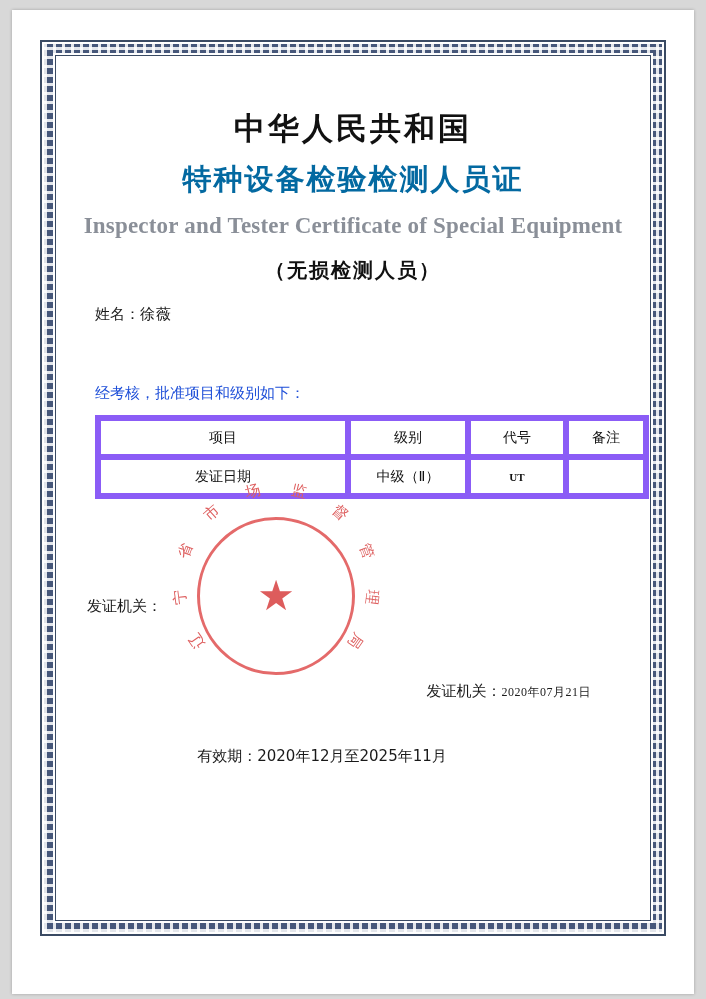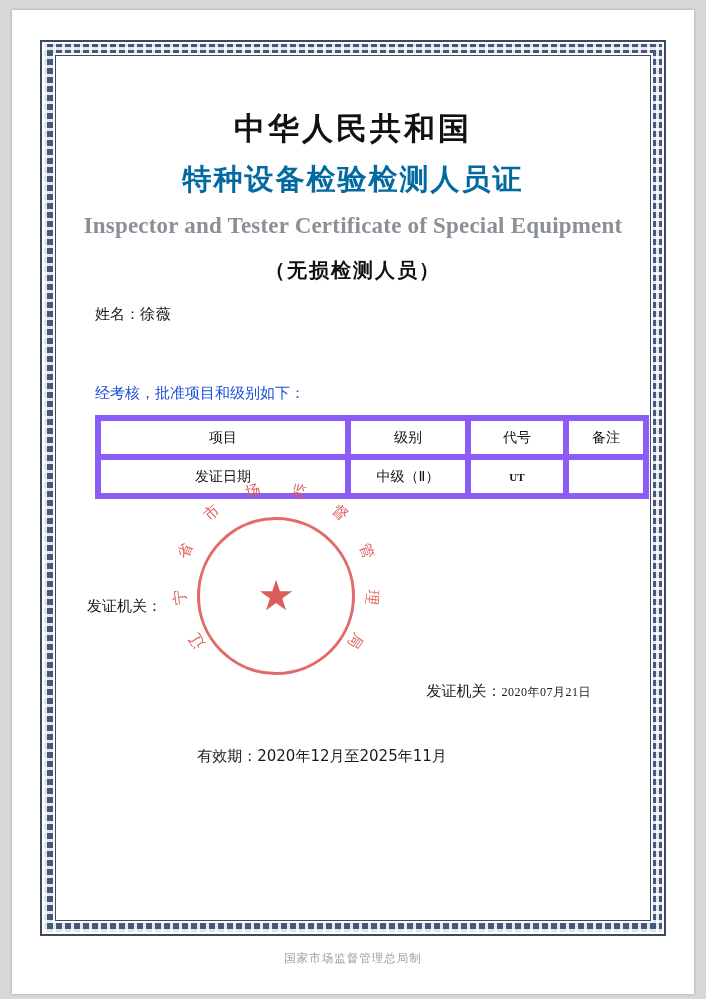--- a/index.html
+++ b/index.html
@@ -336,14 +336,13 @@
     <div class="date-line">
       <span>发证机关：</span><span class="val">2020年07月21日</span>
     </div>
 
     <div class="valid-line">
       <span>有效期：</span><span class="val">2020年12月至2025年11月</span>
     </div>
 
   </div>
 
-  <div class="footer">国家市场监督管理总局制</div>
 </div>
 
 </body></html>

